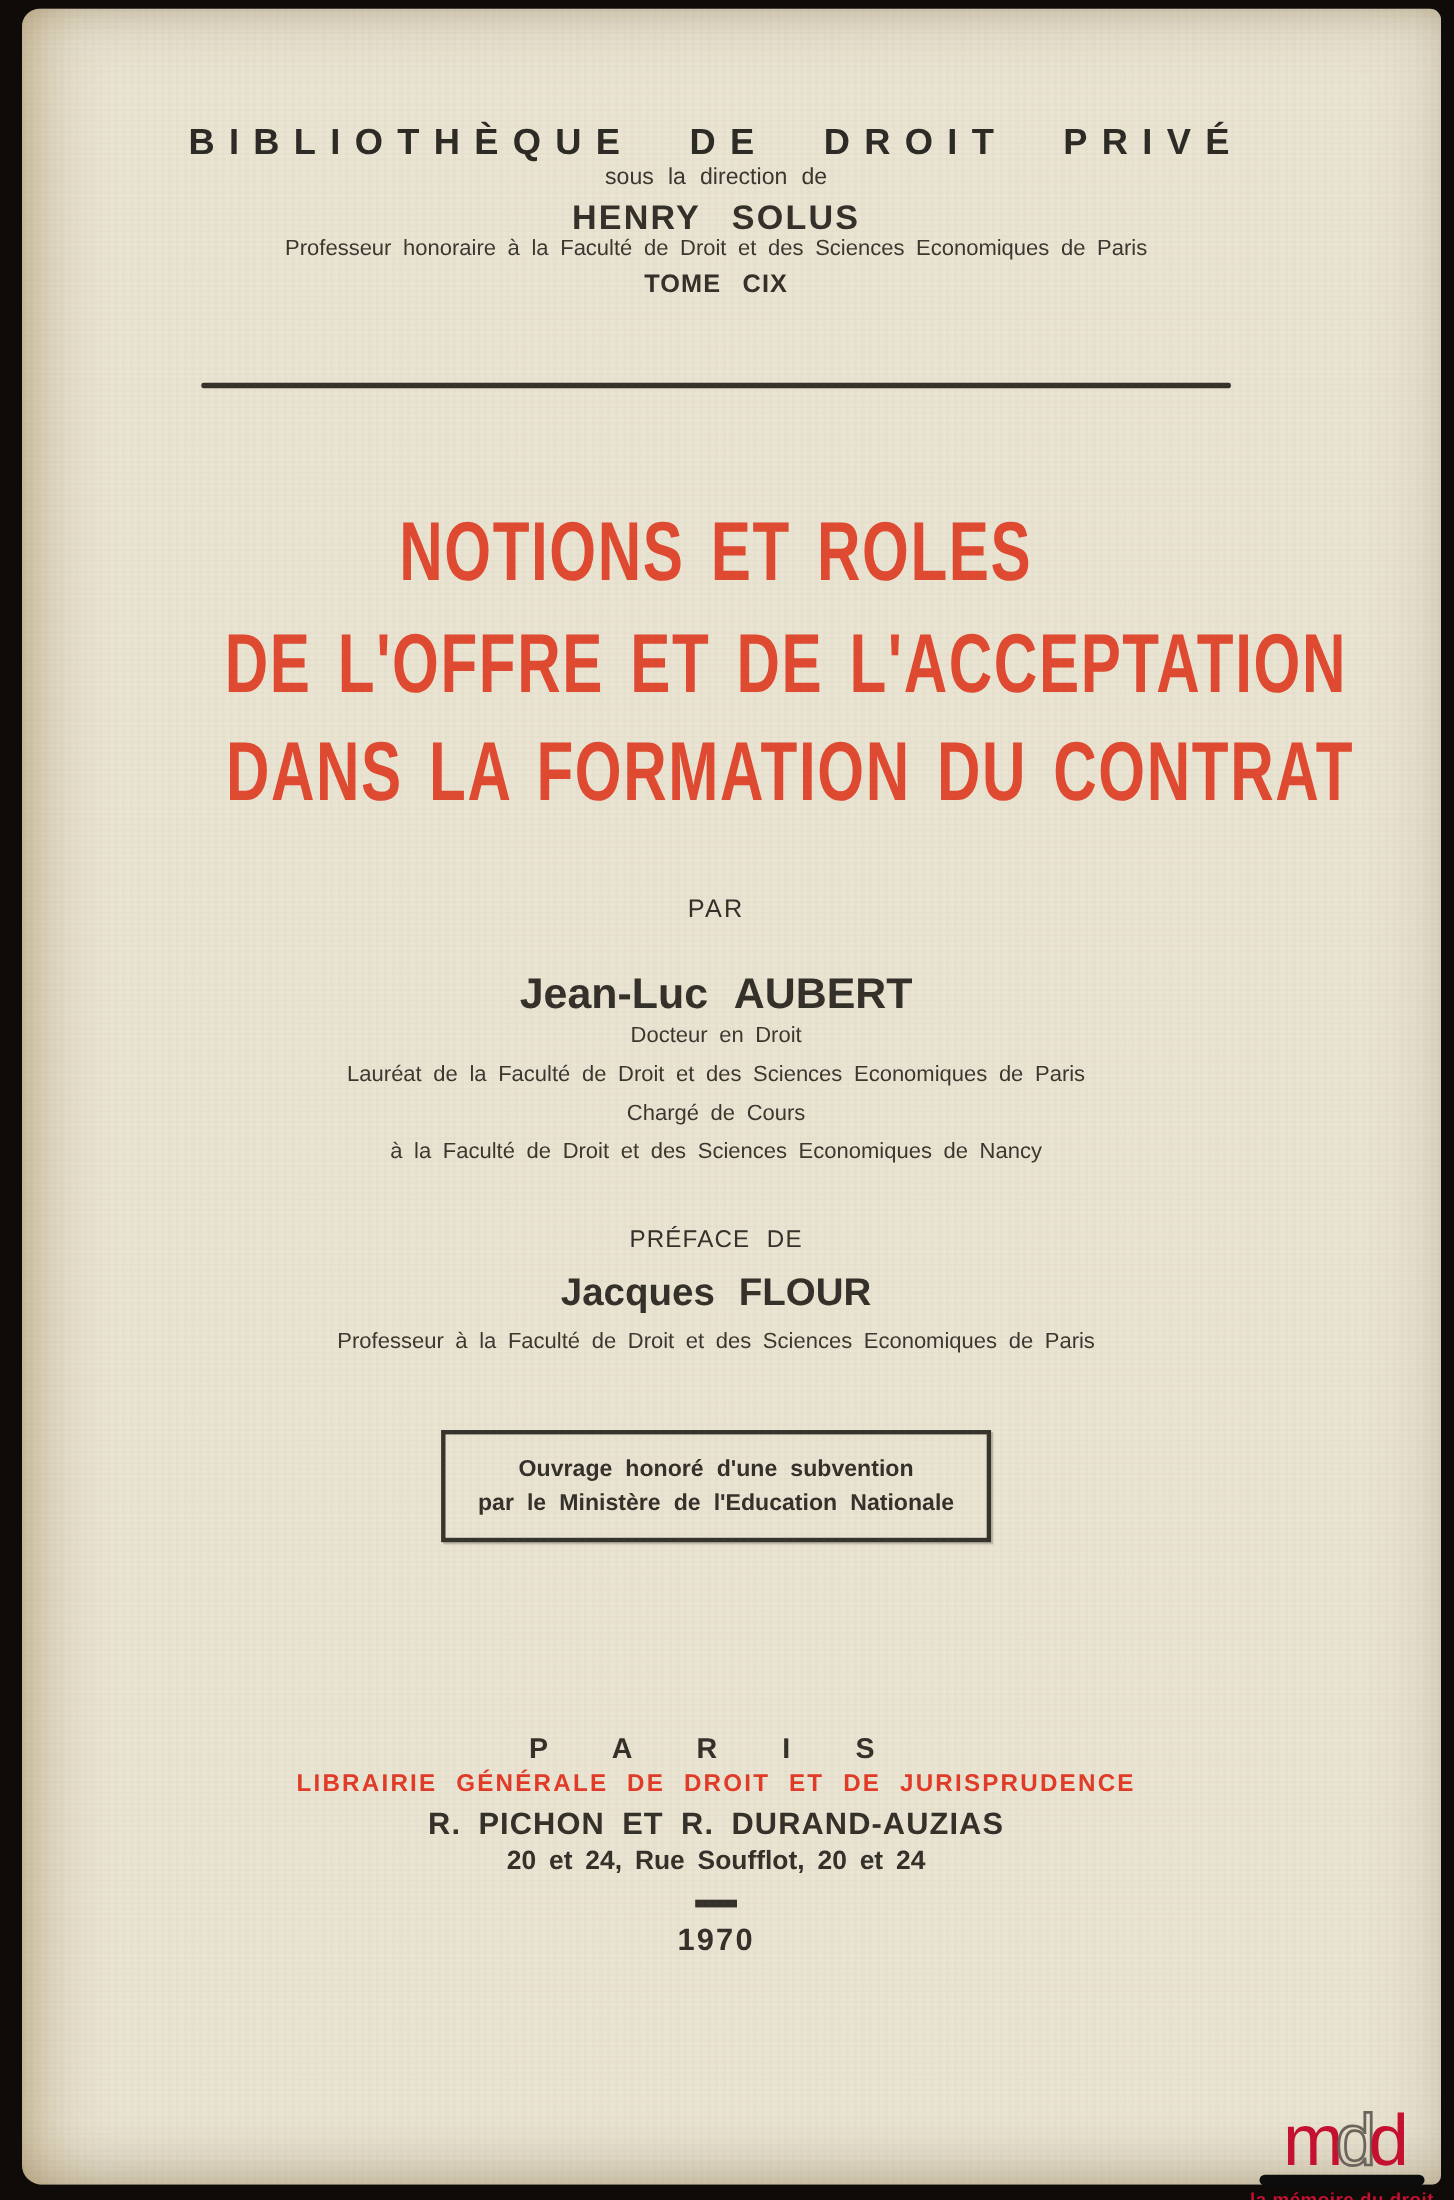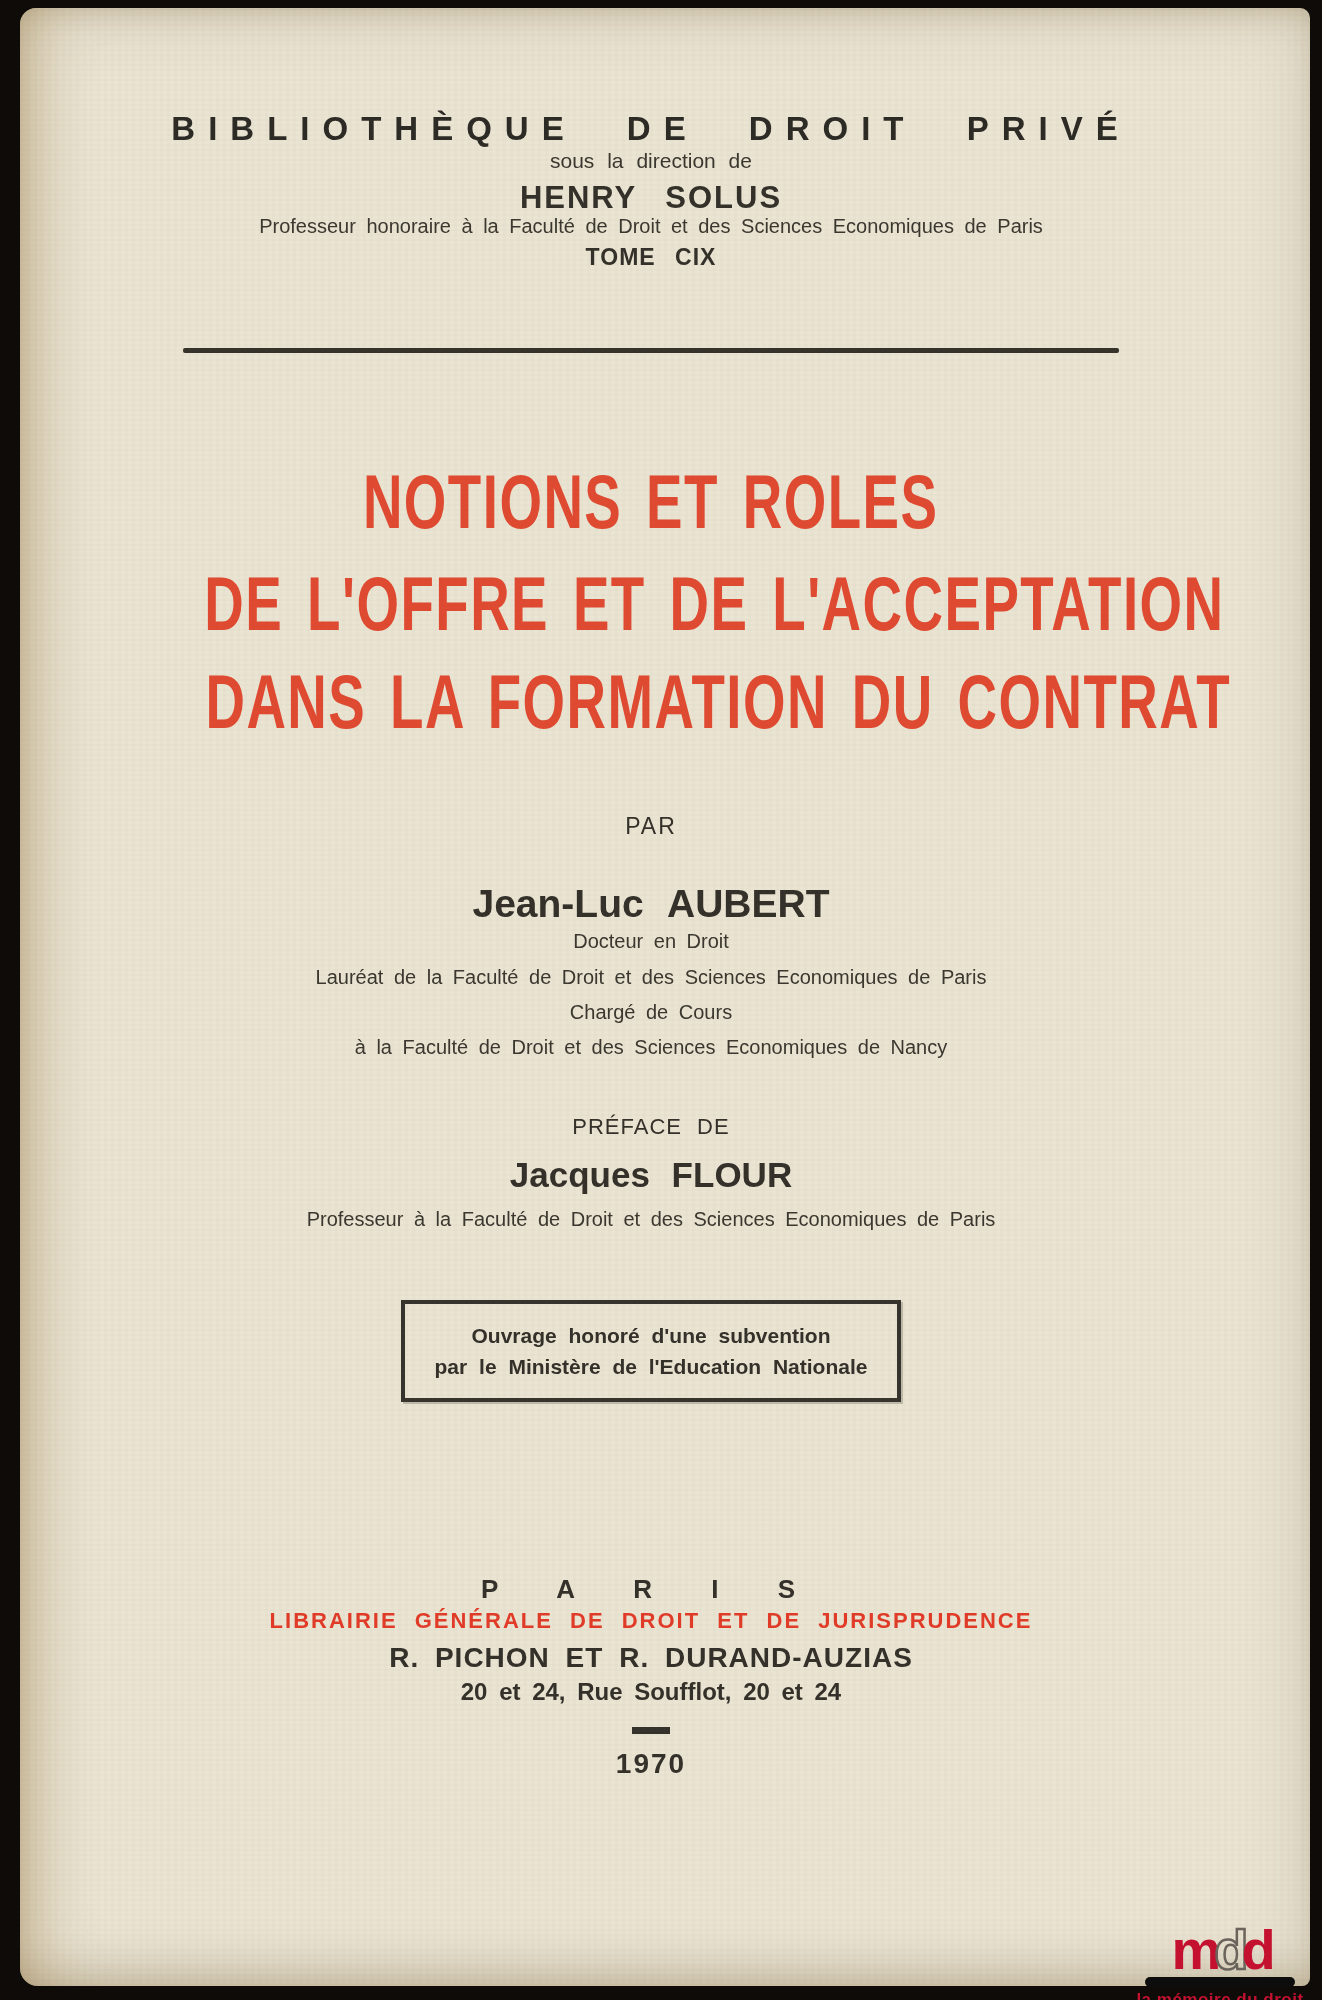--- a/index.html
+++ b/index.html
@@ -96,21 +96,21 @@
   }
   .imprint-year { top: 1740px; font-size: 28px; font-weight: bold; letter-spacing: 2px; }
   
   .mdd {
     position: absolute; right: 2px; bottom: -8px;
     width: 200px;
     text-align: center;
     line-height: 1;
   }
   .mdd-letters {
-    font-size: 56px; font-weight: bold;
+    font-size: 66px; font-weight: normal;
     letter-spacing: -7px;
     line-height: 0.9;
   }
   .mdd-m, .mdd-d2 { color: #c4112f; }
   .mdd-d1 {
     color: transparent;
     -webkit-text-stroke: 2.5px #6a645c;
   }
   .mdd-bar {
     width: 150px; height: 10px;

